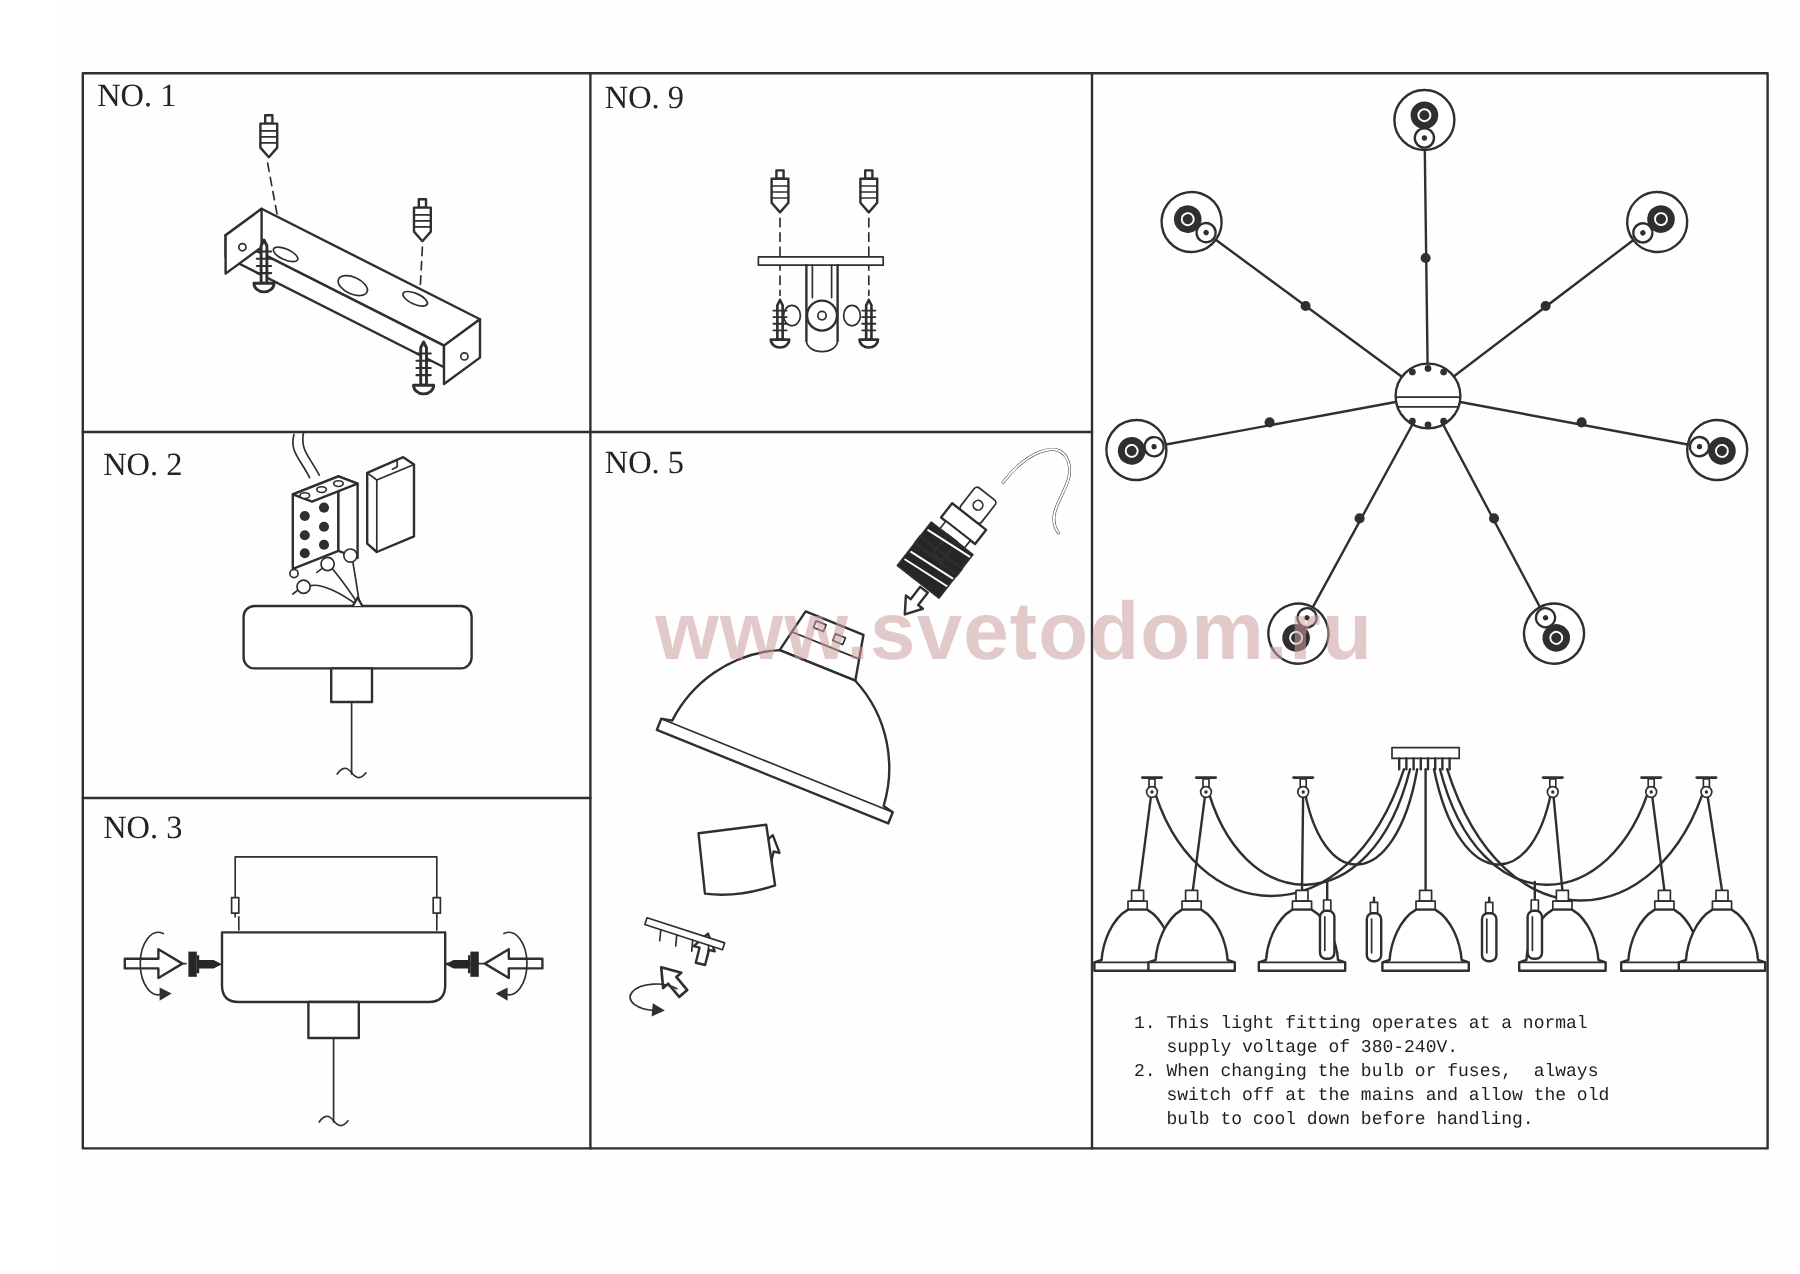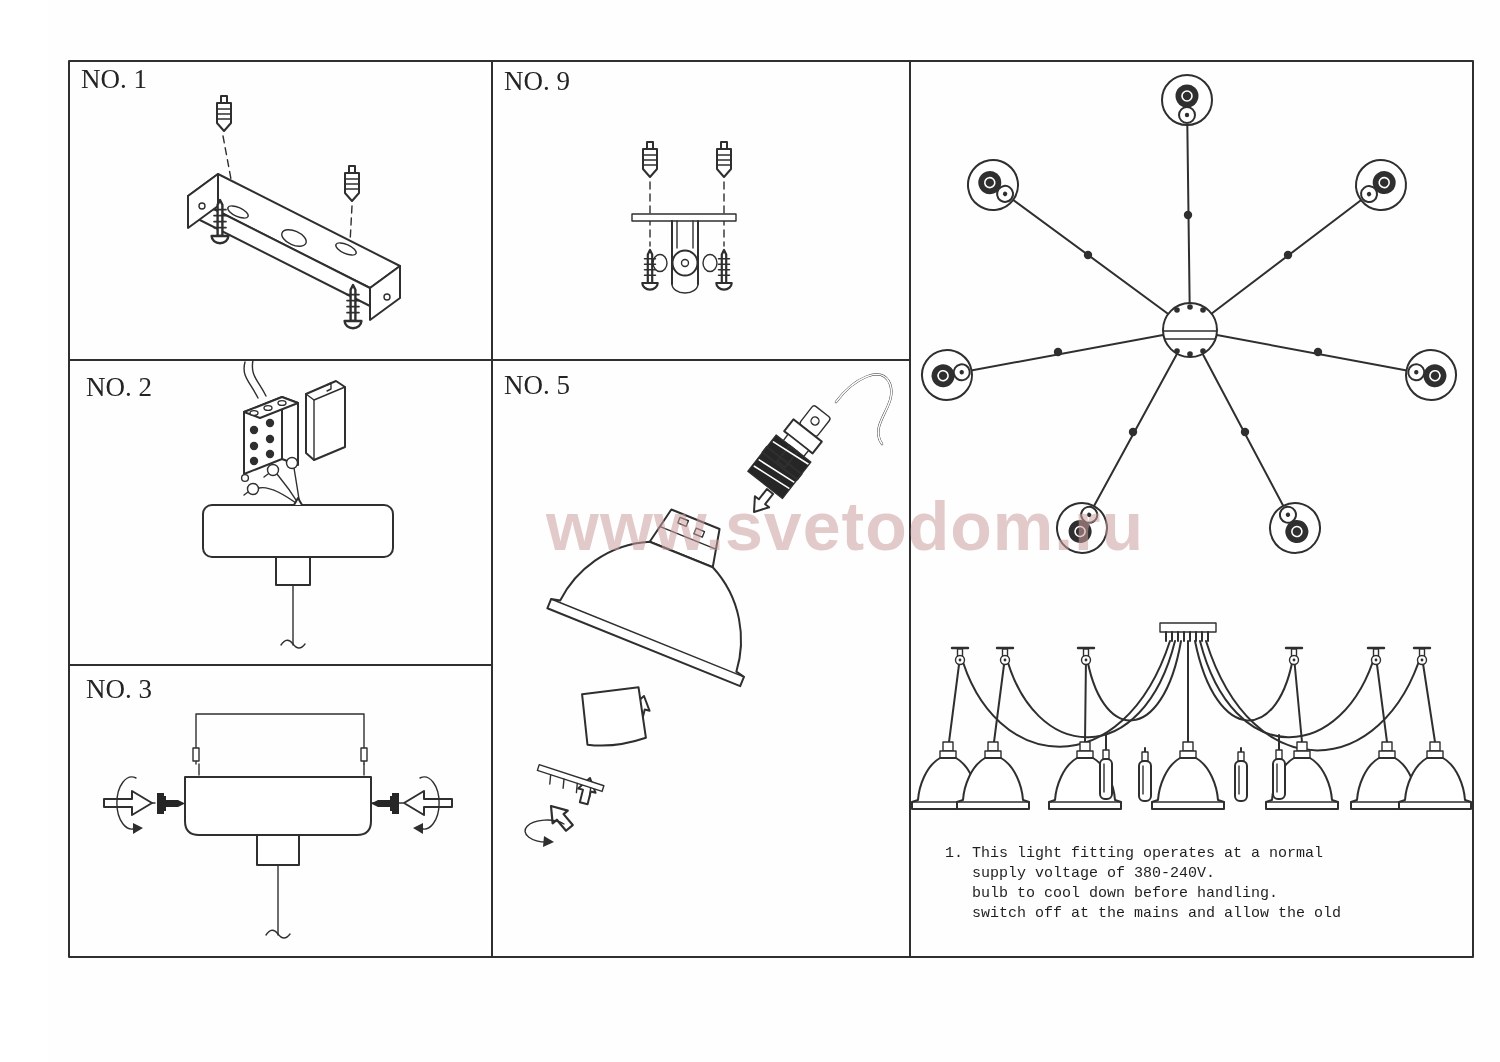--- a/index.html
+++ b/index.html
@@ -354,19 +354,20 @@
 
   <div class="panel-label" style="left:33px;top:64px;">NO. 1</div>
   <div class="panel-label" style="left:38px;top:372px;">NO. 2</div>
   <div class="panel-label" style="left:38px;top:674px;">NO. 3</div>
   <div class="panel-label" style="left:456px;top:66px;">NO. 9</div>
   <div class="panel-label" style="left:456px;top:370px;">NO. 5</div>
 
   <div class="notes">
     <div>1. This light fitting operates at a normal</div>
     <div>   supply voltage of 380-240V.</div>
+    <div>2. When changing the bulb or fuses,  always</div>
+    <div>   switch off at the mains and allow the old</div>
     <div>   bulb to cool down before handling.</div>
-    <div>   switch off at the mains and allow the old</div>
   </div>
 
   <div class="watermark">www.svetodom.ru</div>
 
 </div>
 
 </body></html>

